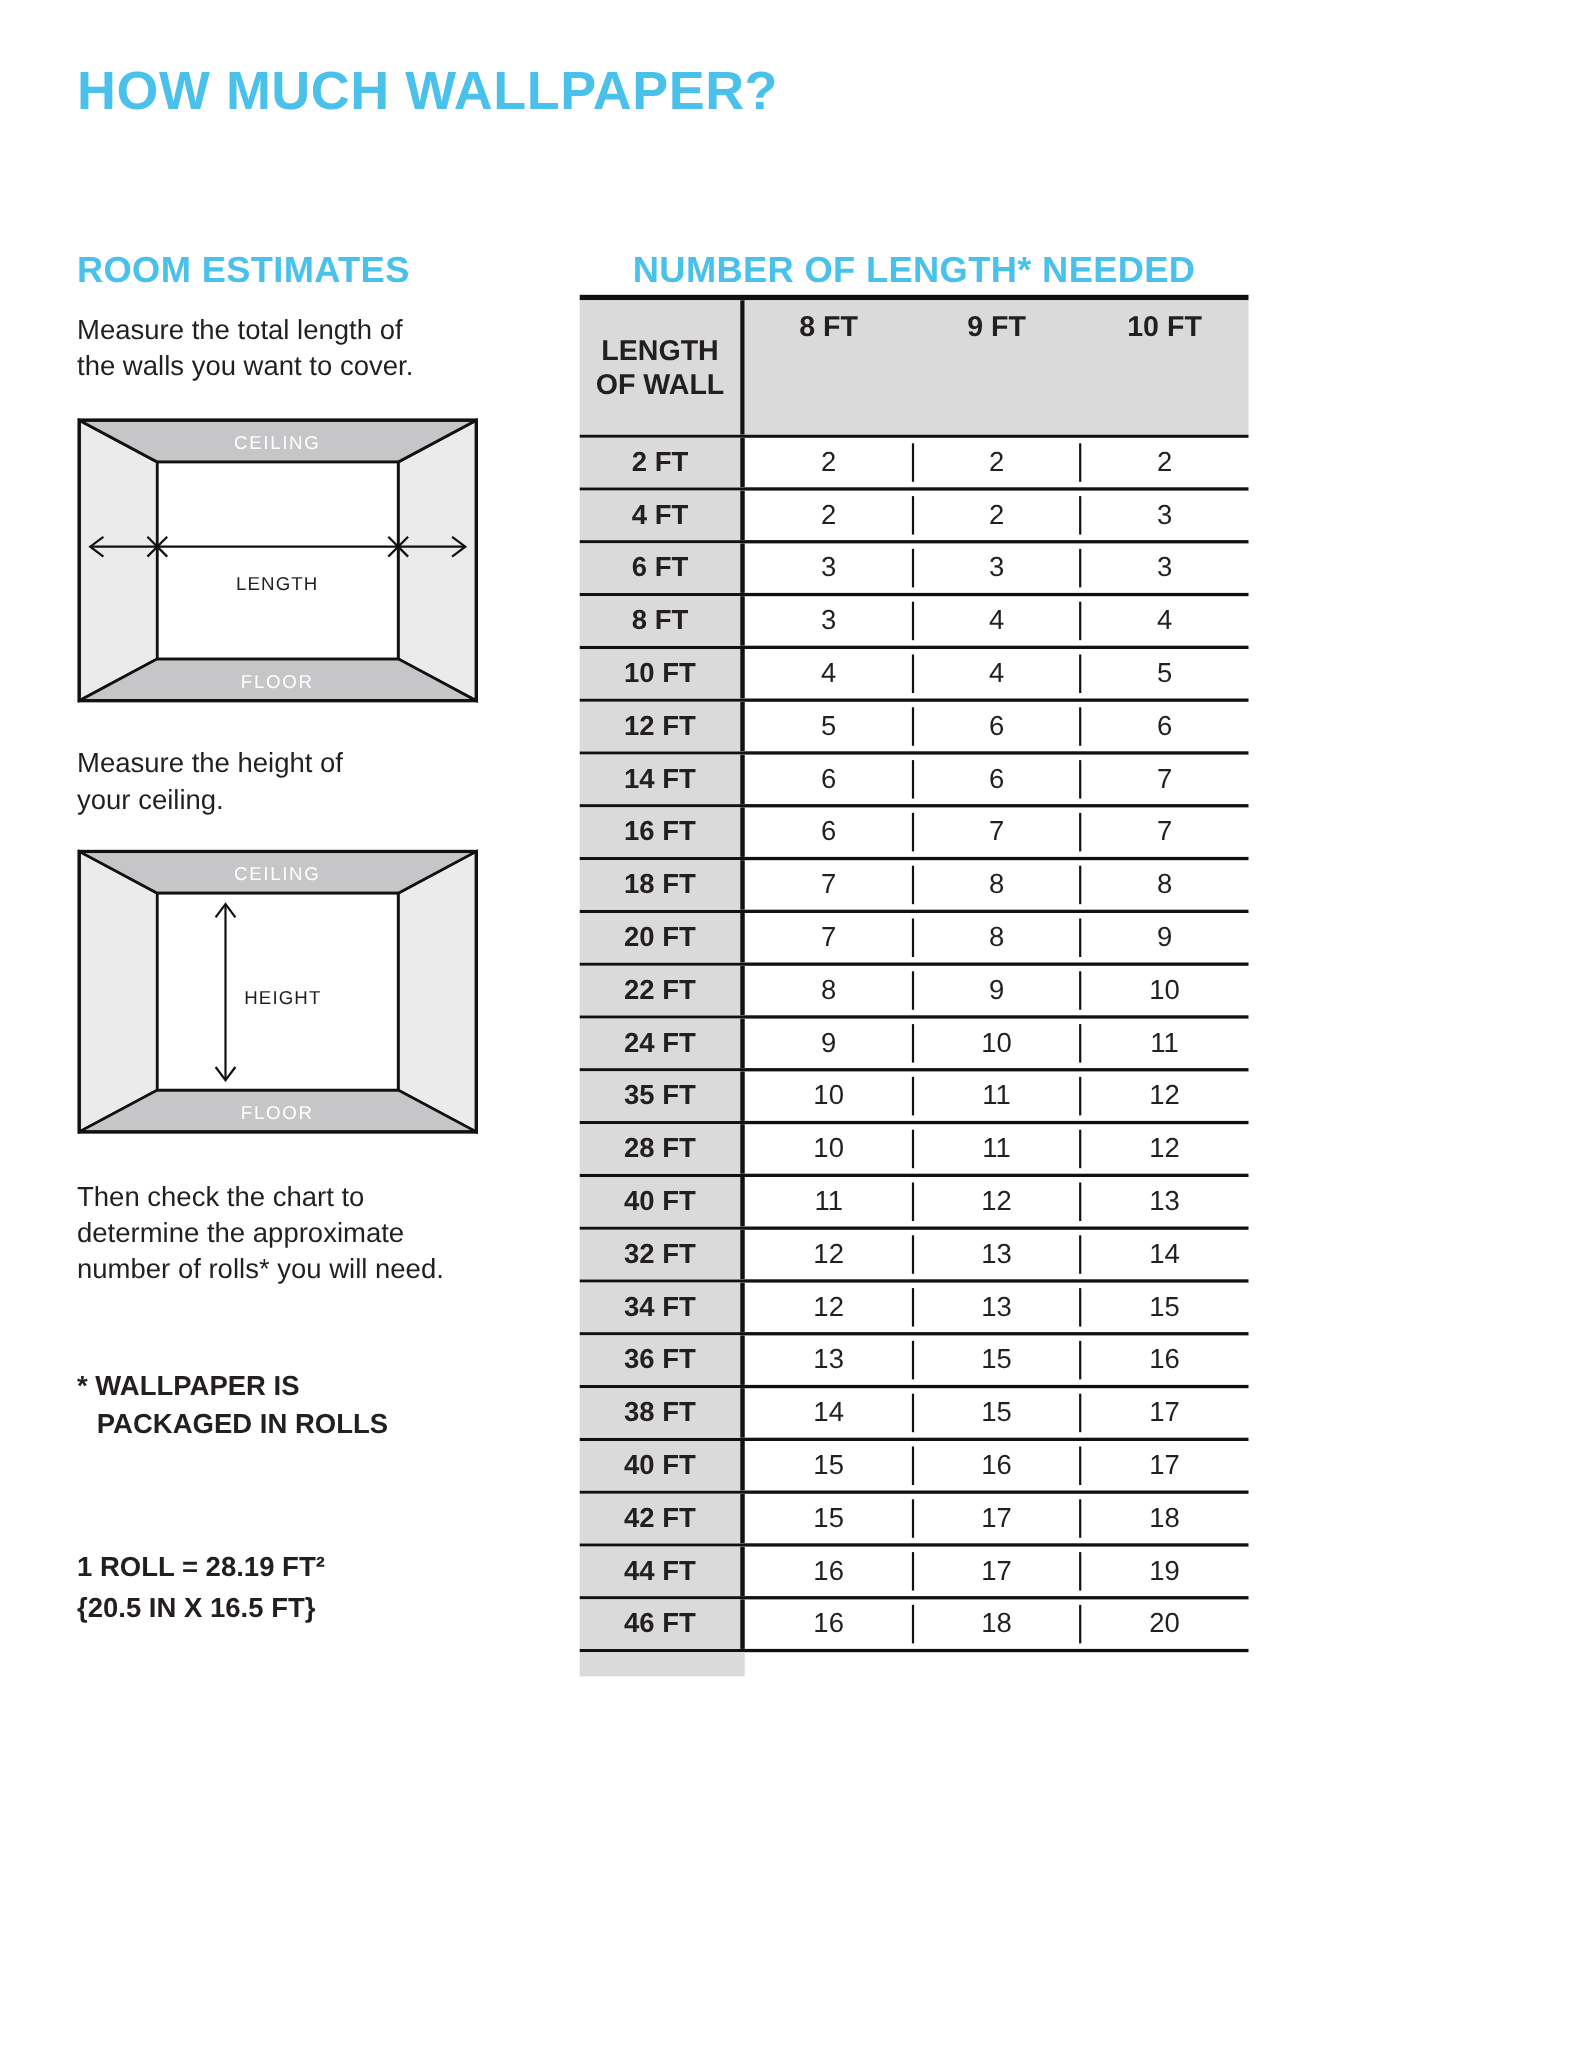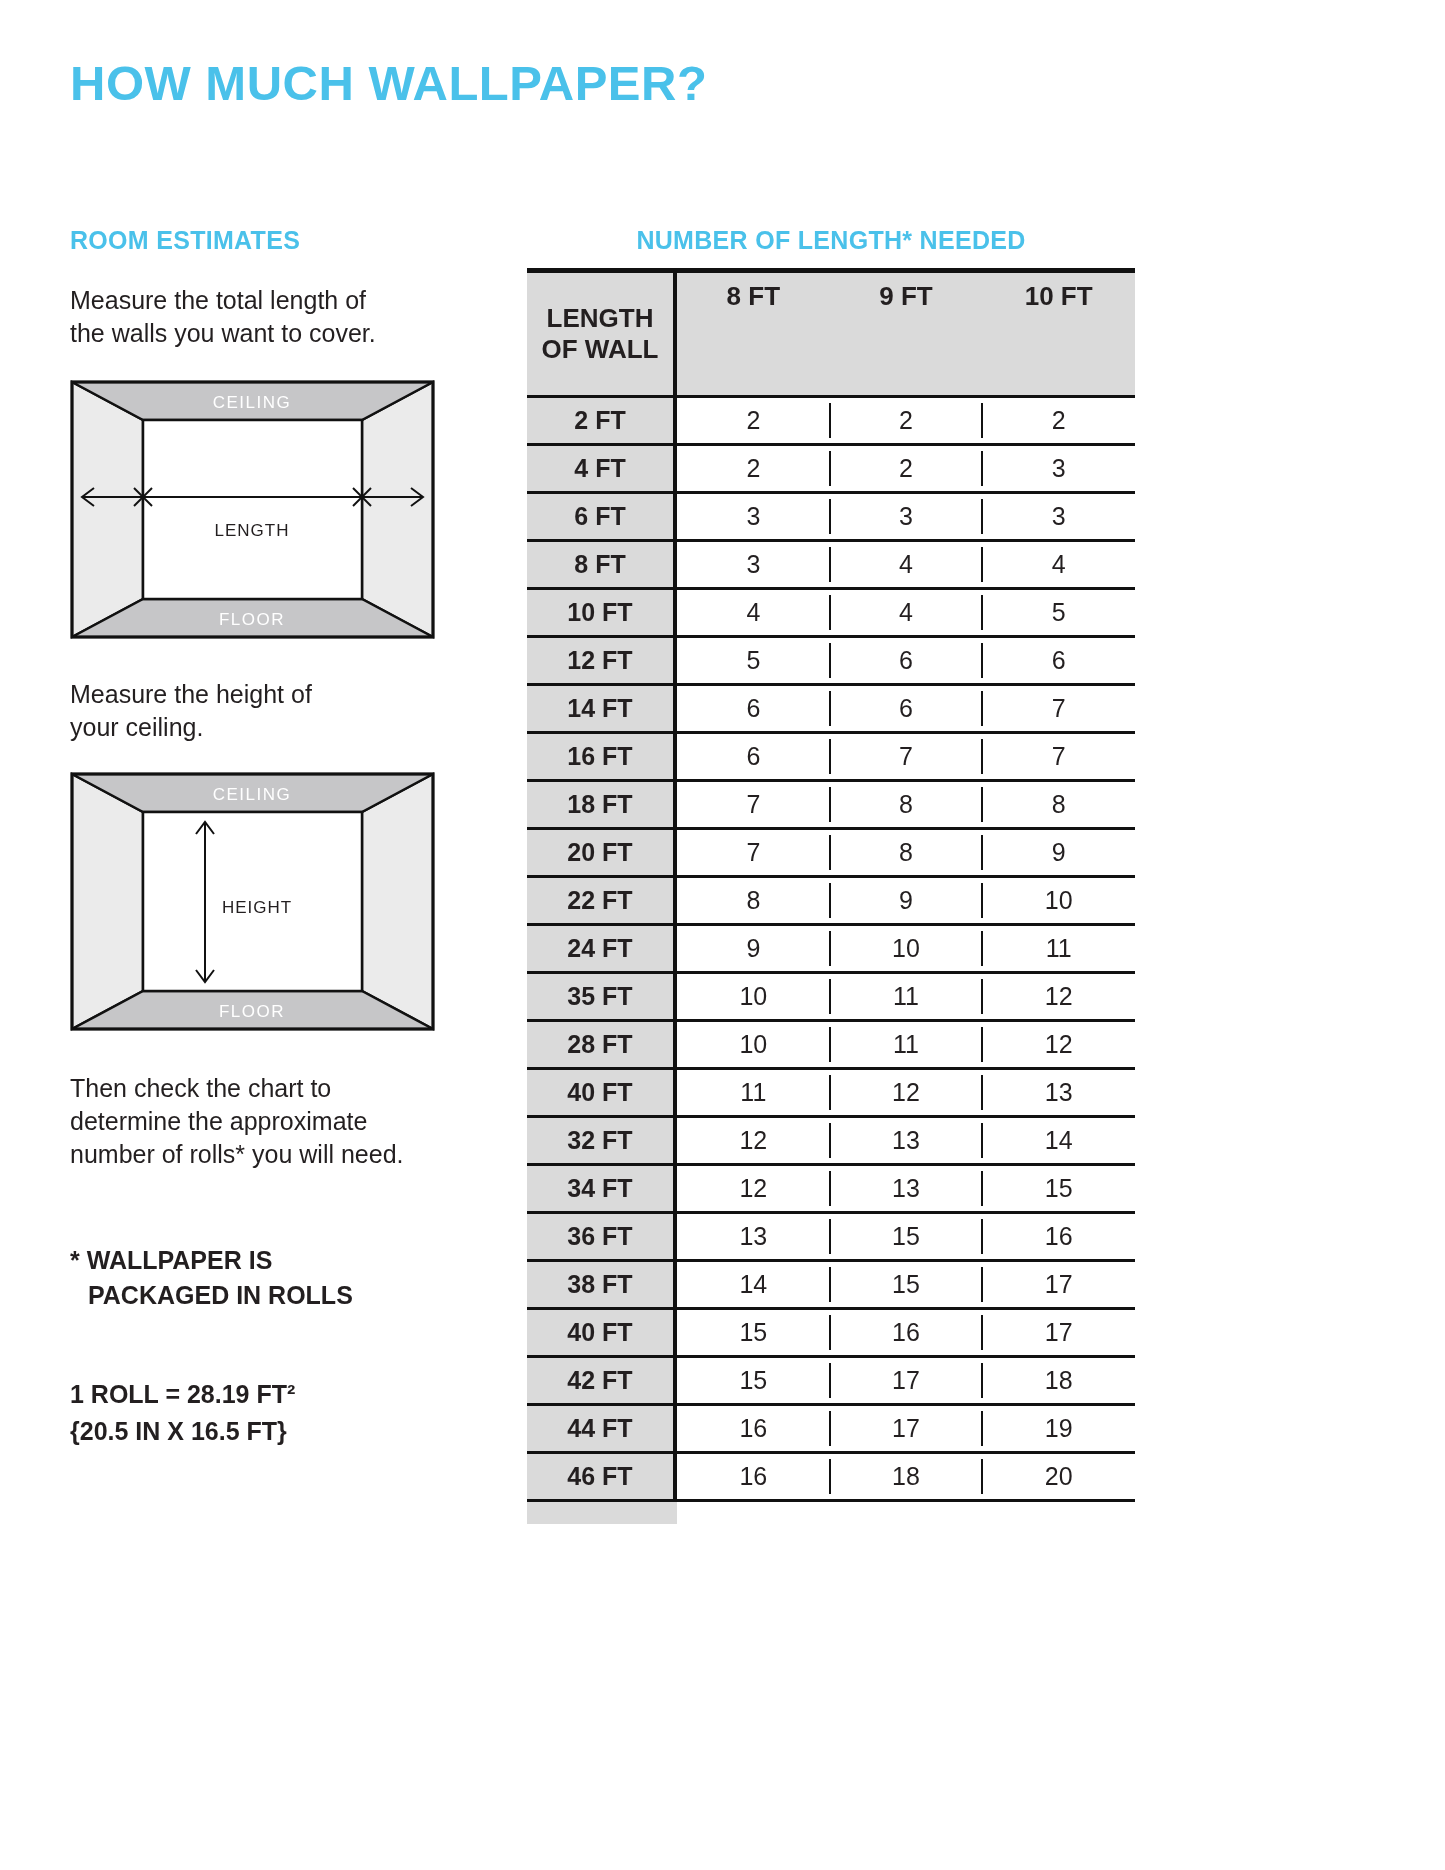--- a/index.html
+++ b/index.html
@@ -10,37 +10,37 @@
     --ink:#231f20;
     --line:#111111;
   }
   *{box-sizing:border-box;}
   html,body{margin:0;padding:0;}
   body{font-family:"Liberation Sans",sans-serif;color:var(--ink);background:#ffffff;}
   .canvas{position:relative;width:1188px;height:1870px;background:#ffffff;overflow:hidden;}
 
   .page-title{position:absolute;left:70px;top:55px;margin:0;font-size:49px;font-weight:bold;color:var(--accent);letter-spacing:0.5px;}
 
-  .section-heading{position:absolute;margin:0;font-size:25px;font-weight:bold;color:var(--accent);letter-spacing:0.3px;}
+  .section-heading{position:absolute;margin:0;font-size:33px;font-weight:bold;color:var(--accent);letter-spacing:0.3px;}
   .room-heading{left:70px;top:226px;}
   .table-heading{left:527px;top:226px;width:608px;text-align:center;}
 
   .body-text{position:absolute;margin:0;font-size:25px;line-height:33px;white-space:pre-line;color:var(--ink);}
   .step1{left:70px;top:284px;}
   .step2{left:70px;top:678px;}
   .step3{left:70px;top:1072px;}
 
   .diagram{position:absolute;left:70px;}
   .diagram1{top:380px;}
   .diagram2{top:772px;}
   .diagram svg{display:block;font-family:"Liberation Sans",sans-serif;}
 
   .footnote{position:absolute;left:70px;top:1243px;font-size:25px;font-weight:bold;line-height:35px;}
   .footnote .fn-line2{margin-left:18px;}
-  .roll-info{position:absolute;left:70px;top:1351px;font-size:25px;font-weight:bold;line-height:37px;white-space:pre-line;}
+  .roll-info{position:absolute;left:70px;top:1382px;font-size:25px;font-weight:bold;line-height:37px;white-space:pre-line;}
 
   
   .rolls-table{position:absolute;left:527px;top:268px;width:608px;border-top:5px solid var(--line);}
   .t-head{display:flex;}
   .t-corner{width:150px;height:122px;background:var(--table_gray);border-right:4px solid var(--line);
     display:flex;align-items:center;justify-content:center;text-align:center;
     font-size:26px;font-weight:bold;line-height:31px;white-space:pre-line;}
   .t-headright{flex:1;background:var(--table_gray);}
   .t-group{height:72px;display:flex;align-items:center;justify-content:center;
     font-size:26px;font-weight:bold;border-bottom:3px solid var(--line);}

